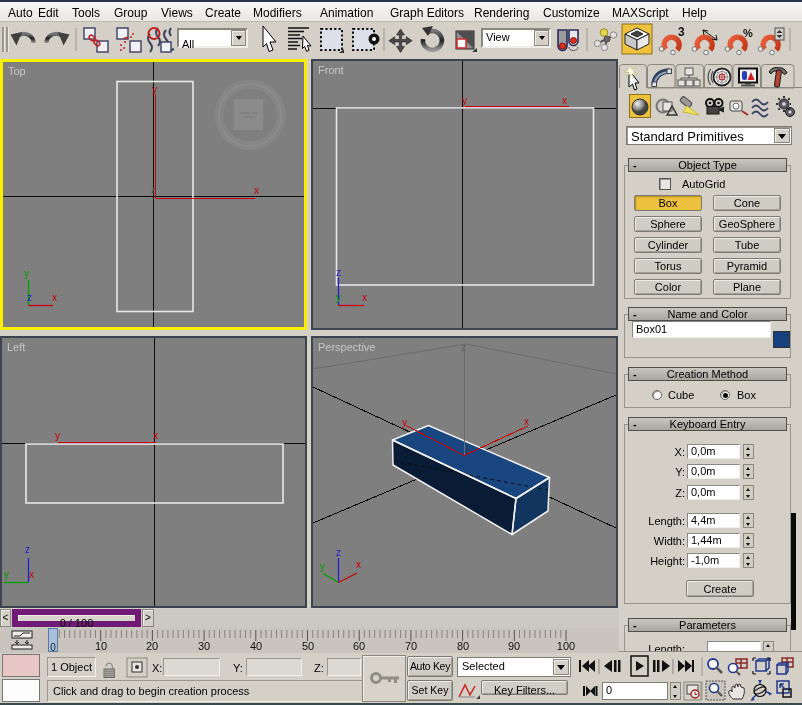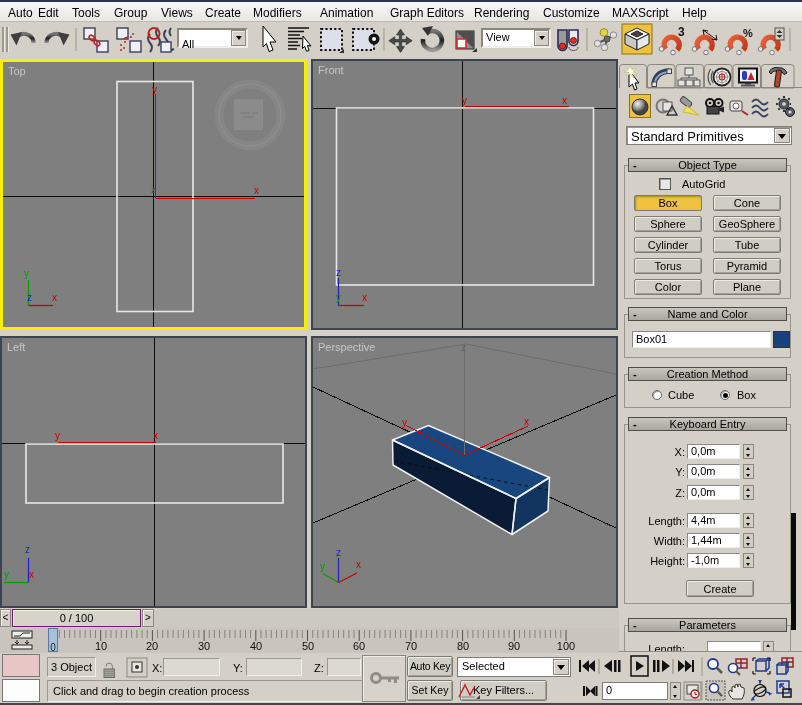--- a/index.html
+++ b/index.html
@@ -386,21 +386,21 @@
 <div class="mxbtn" style="left:94px;top:159px">GeoSphere</div>
 <div class="mxbtn" style="left:15px;top:180px">Cylinder</div>
 <div class="mxbtn" style="left:94px;top:180px">Tube</div>
 <div class="mxbtn" style="left:15px;top:201px">Torus</div>
 <div class="mxbtn" style="left:94px;top:201px">Pyramid</div>
 <div class="mxbtn" style="left:15px;top:222px">Color</div>
 <div class="mxbtn" style="left:94px;top:222px">Plane</div>
 
 <div class="rollbox" style="top:257px;height:44px"></div>
 <div class="rollhead" style="top:250px"><span class="minus">-</span>Name and Color</div>
-<div class="field" style="left:13px;top:274px;width:139px;height:17px;padding:1px 3px">Box01</div>
+<div class="field" style="left:13px;top:264px;width:139px;height:17px;padding:1px 3px">Box01</div>
 <div class="abs" style="left:154px;top:274px;width:17px;height:17px;background:#16417e;border:1px solid #333"></div>
 
 <div class="rollbox" style="top:317px;height:34px"></div>
 <div class="rollhead" style="top:310px"><span class="minus">-</span>Creation Method</div>
 <div class="abs" style="left:33px;top:333px;width:10px;height:10px;border-radius:50%;background:#fff;border:1px solid #666;box-shadow:inset 1px 1px 1px #999"></div>
 <span class="abs" style="left:49px;top:332px;font-size:11px">Cube</span>
 <div class="abs" style="left:101px;top:333px;width:10px;height:10px;border-radius:50%;background:#fff;border:1px solid #666;box-shadow:inset 1px 1px 1px #999"></div>
 <div class="abs" style="left:104px;top:336px;width:5px;height:5px;border-radius:50%;background:#000"></div>
 <span class="abs" style="left:118px;top:332px;font-size:11px">Box</span>
 
@@ -430,21 +430,21 @@
 <div class="rollhead" style="top:561px"><span class="minus">-</span>Parameters</div>
 <div class="flabel" style="left:0;top:586px;width:66px">Length:</div>
 <div class="field" style="left:88px;top:584px;width:54px;height:15px;padding:0 3px"></div>
 <div class="spin" style="left:144px;top:584px;height:15px"></div>
 
 <div class="abs" style="left:172px;top:456px;width:5px;height:117px;background:#0a0a0a"></div>
 </div>
 
 <div class="abs" id="timeslider" style="left:0;top:609px;width:619px;height:19px;background:#ccc9c2">
   <div class="abs" style="left:0;top:0;width:11px;height:18px;background:#d4d0c8;border:1px solid #8a877f;box-shadow:inset 1px 1px 0 #f0eee9;font-size:10px;text-align:center;line-height:16px">&lt;</div>
-  <div class="abs" style="left:12px;top:0;width:129px;height:18px;background:#d7d3cc;border:1px solid #701a75;box-shadow:inset 1px 1px 0 #f0eee9;font-size:11px;text-align:center;line-height:16px">0 / 100</div>
+  <div class="abs" style="left:12px;top:0;width:129px;height:18px;background:#d7d3cc;border:6px solid #701a75;box-shadow:inset 1px 1px 0 #f0eee9;font-size:11px;text-align:center;line-height:16px">0 / 100</div>
   <div class="abs" style="left:142px;top:0;width:12px;height:18px;background:#d4d0c8;border:1px solid #8a877f;box-shadow:inset 1px 1px 0 #f0eee9;font-size:10px;text-align:center;line-height:16px">&gt;</div>
 </div>
 <div class="abs" id="ruler" style="left:0;top:628px;width:619px;height:25px;background:#c9c5be">
   <svg width="619" height="25">
     <g stroke="#222" fill="none" stroke-width="1">
       <rect x="12" y="3" width="20" height="7" fill="#f0eeea"></rect>
       <path d="M14,8 h6 l3,-3 h7"></path>
       <path d="M17,12 v4 m-2,-2 l2,2 2,-2 M27,12 v4 m-2,-2 l2,2 2,-2"></path>
       <rect x="12" y="17" width="20" height="4" fill="#f0eeea"></rect>
     </g>
@@ -464,37 +464,37 @@
       <text x="463" y="22" font-size="11" fill="#111" text-anchor="middle">80</text>
       <text x="514" y="22" font-size="11" fill="#111" text-anchor="middle">90</text>
       <text x="566" y="22" font-size="11" fill="#111" text-anchor="middle">100</text>
   </svg>
   <div class="abs" style="left:48px;top:0;width:10px;height:24px;background:#a8c0dc;border:1px solid #5c7aa0;font-size:10px;color:#123;text-align:center;line-height:38px">0</div>
 </div>
 <div class="abs" id="statusbar" style="left:0;top:653px;width:802px;height:52px;background:#d4d0c8">
   <div class="abs" style="left:619px;top:-2px;width:183px;height:1px;background:#8f8c84"></div>
   <div class="abs" style="left:2px;top:1px;width:38px;height:23px;background:#e9c6c6;border:1px solid #777"></div>
   <div class="abs" style="left:2px;top:26px;width:38px;height:23px;background:#fdfdfd;border:1px solid #777"></div>
-  <div class="abs" style="left:47px;top:4px;width:49px;height:20px;border:1px solid #9a978f;border-right-color:#f2f0eb;border-bottom-color:#f2f0eb;font-size:11px;line-height:18px;text-align:center">3 Object</div>
+  <div class="abs" style="left:47px;top:4px;width:49px;height:20px;border:1px solid #9a978f;border-right-color:#f2f0eb;border-bottom-color:#f2f0eb;font-size:11px;line-height:18px;text-align:center">1 Object</div>
   <div class="abs" style="left:47px;top:27px;width:353px;height:22px;border:1px solid #9a978f;border-right-color:#f2f0eb;border-bottom-color:#f2f0eb;font-size:11px;line-height:20px;padding-left:5px">Click and drag to begin creation process</div>
   <span class="abs" style="left:152px;top:9px;font-size:11px">X:</span>
   <div class="abs" style="left:163px;top:5px;width:57px;height:18px;background:#dcd9d2;border:1px solid #9a978f;border-right-color:#f2f0eb;border-bottom-color:#f2f0eb"></div>
   <span class="abs" style="left:233px;top:9px;font-size:11px">Y:</span>
   <div class="abs" style="left:246px;top:5px;width:56px;height:18px;background:#dcd9d2;border:1px solid #9a978f;border-right-color:#f2f0eb;border-bottom-color:#f2f0eb"></div>
   <span class="abs" style="left:314px;top:9px;font-size:11px">Z:</span>
   <div class="abs" style="left:327px;top:5px;width:34px;height:18px;background:#dcd9d2;border:1px solid #9a978f;border-right-color:#f2f0eb;border-bottom-color:#f2f0eb"></div>
   <div class="abs" style="left:362px;top:2px;width:44px;height:47px;background:#d7d3cb;border:1px solid #8a877f;box-shadow:inset 1px 1px 0 #f0eee9"></div>
   <div class="abs mxbtn" style="left:407px;top:3px;width:46px;height:21px;line-height:19px;font-size:10.5px;letter-spacing:-0.3px">Auto Key</div>
   <div class="abs mxbtn" style="left:407px;top:27px;width:46px;height:21px;line-height:19px;font-size:10.5px">Set Key</div>
   <div class="abs" style="left:457px;top:4px;width:114px;height:20px;background:#fff;border:1px solid #7f7d76">
     <span style="position:absolute;left:4px;top:2px;font-size:11px">Selected</span>
     <div class="abs" style="right:1px;top:1px;width:16px;height:16px;background:#d4d0c8;border:1px solid #8a877f;box-shadow:inset 1px 1px 0 #f0eee9"></div>
     <div class="abs" style="right:5px;top:7px;width:0;height:0;border:4px solid transparent;border-top:5px solid #000"></div>
   </div>
-  <div class="abs mxbtn" style="left:460px;top:27px;width:87px;height:21px;line-height:19px">Key Filters...</div>
+  <div class="abs mxbtn" style="left:481px;top:27px;width:87px;height:15px;line-height:19px">Key Filters...</div>
   <svg width="802" height="52" style="position:absolute;left:0;top:0">
 
     <g stroke="#7a7a7a" fill="none">
         <path d="M106,13.5 a3.2,3.5 0 0,1 6.4,0 v3"></path>
         <rect x="104" y="16" width="10.5" height="8.5" fill="#a0a09a" stroke="#6a6a6a"></rect>
         <path d="M104,18.5 h10.5 M104,20.5 h10.5 M104,22.5 h10.5" stroke="#8a8a84"></path>
       </g>
 
     <rect x="127" y="5" width="20" height="19" fill="#d4d0c8" stroke="#8a877f"></rect>
     <rect x="132" y="9" width="10" height="10" fill="#e8e6e2" stroke="#333"></rect>

